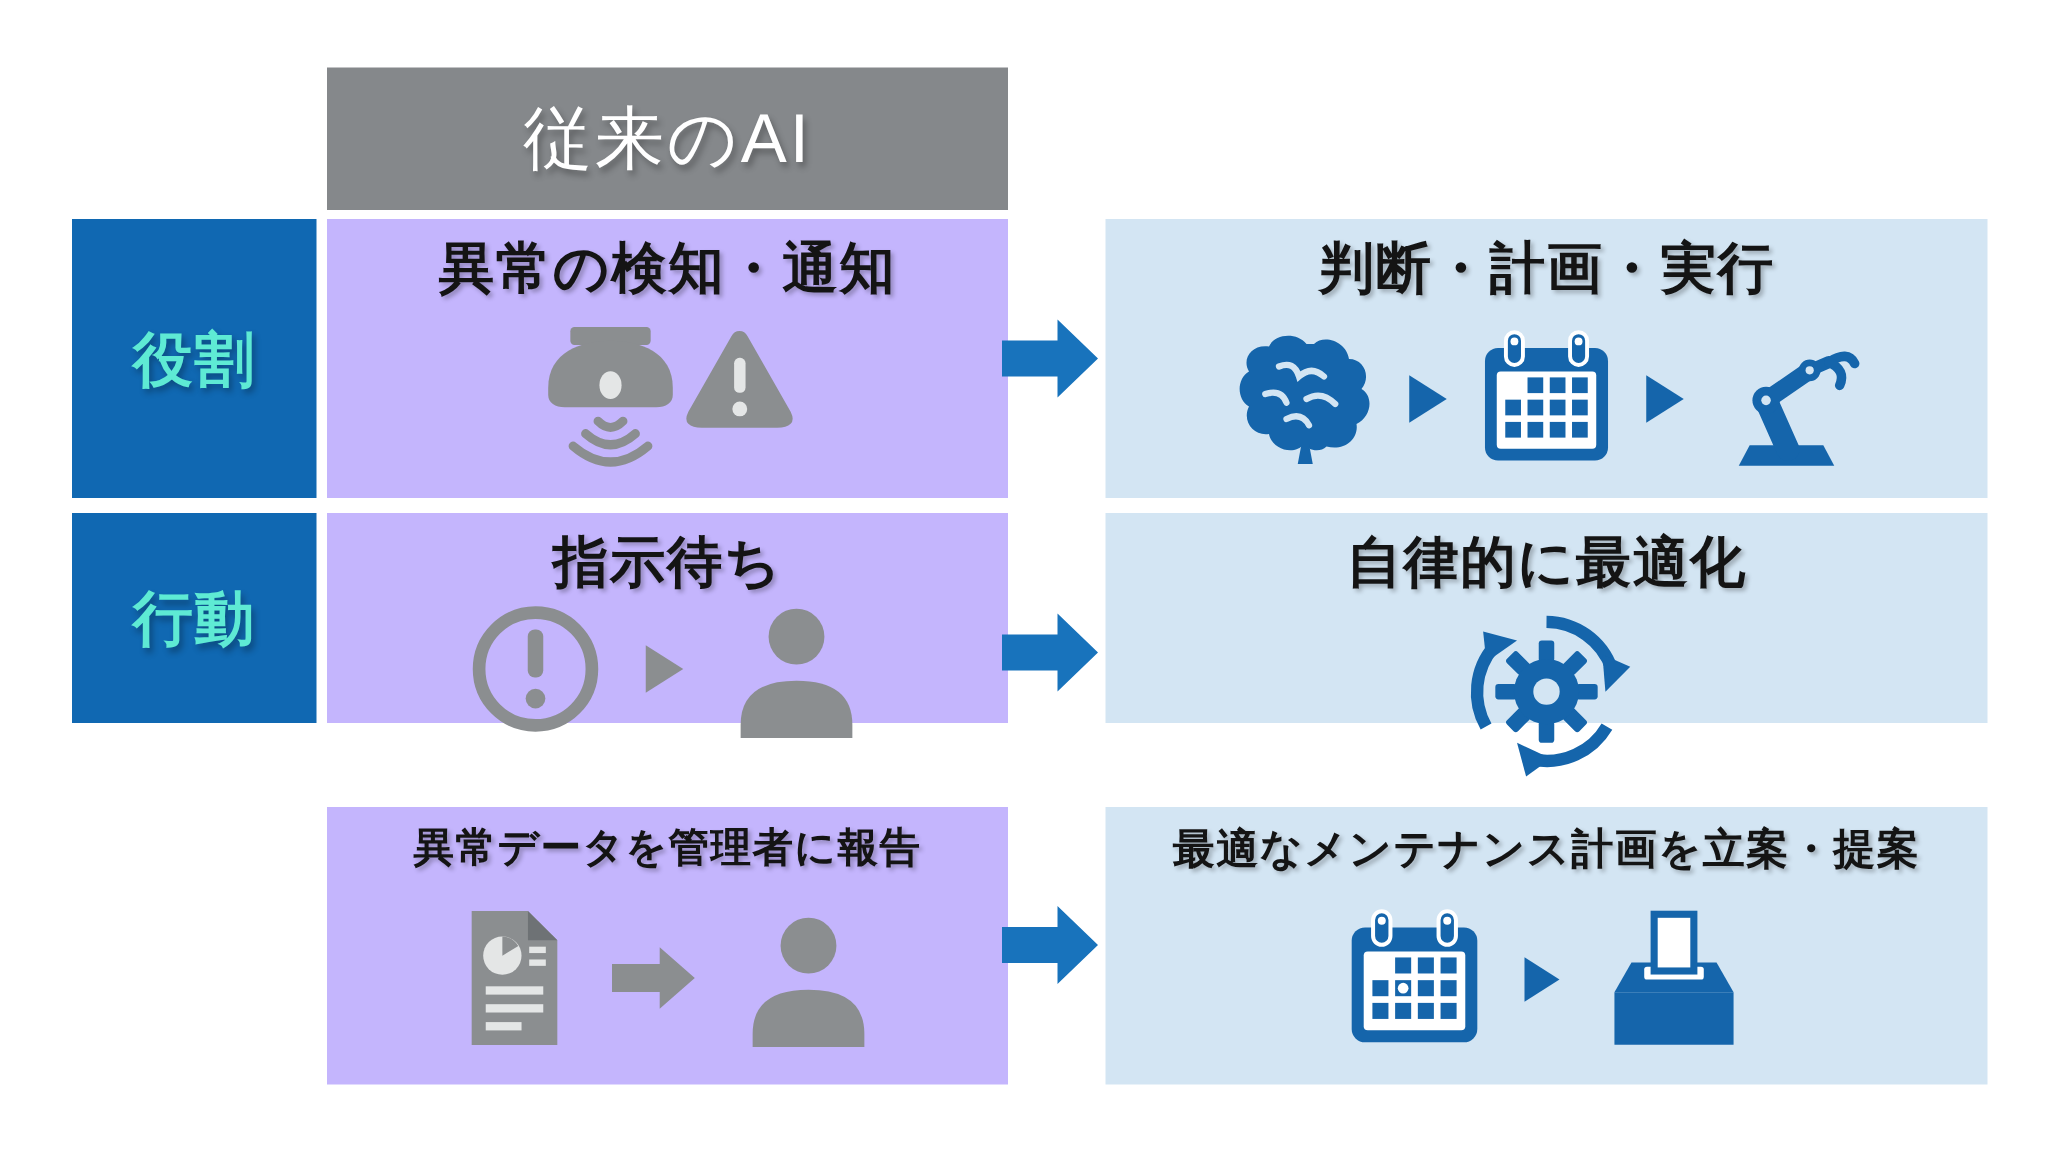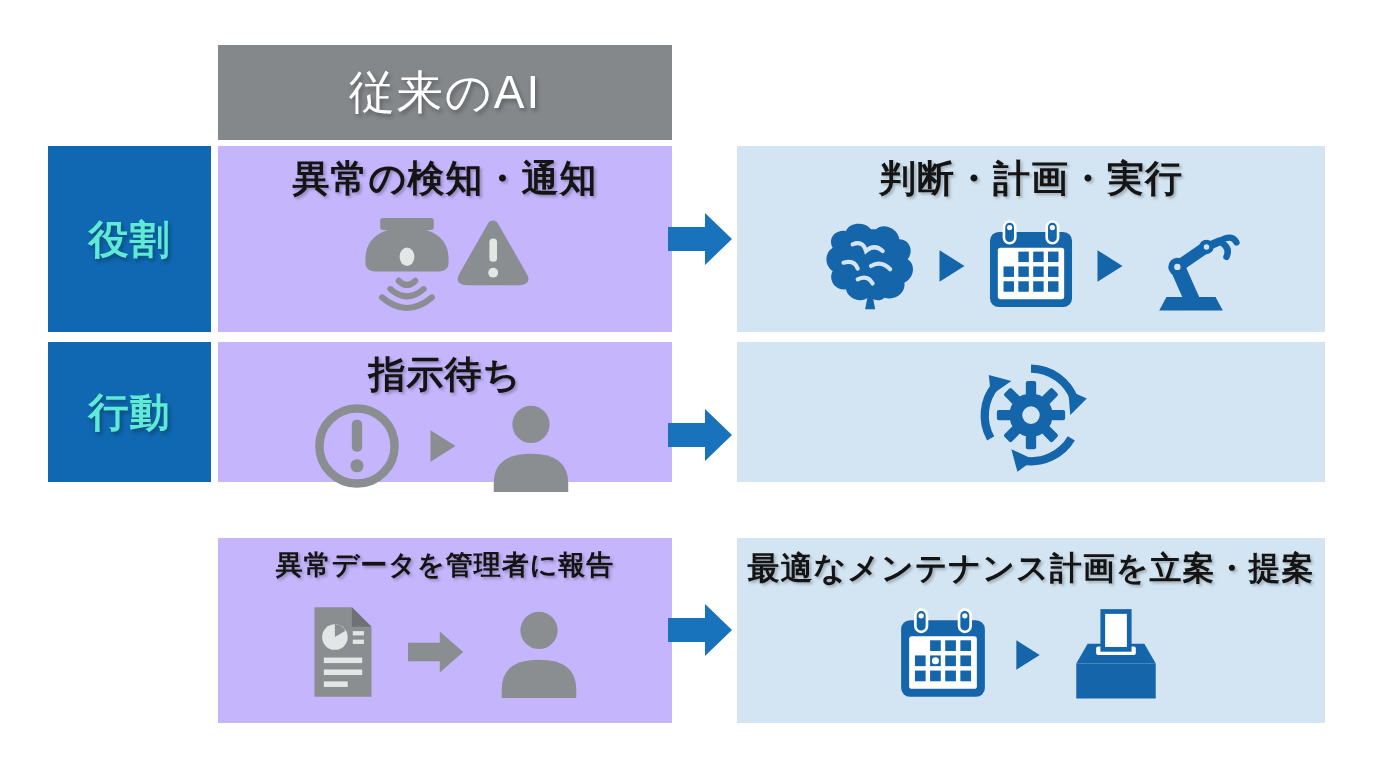--- a/index.html
+++ b/index.html
@@ -23,21 +23,21 @@
   .panel{display:flex;flex-direction:column;align-items:center;}
   .panel-gray{left:218px;width:454px;background:#c4b5fd;}
   .panel-blue{left:737px;width:588px;background:#d3e5f3;text-align:right;}
   .r1{top:146px;height:186px;}
   .r2{top:342px;height:140px;}
   .r3{top:538px;height:185px;}
   .panel-title{margin-top:12px;font-weight:700;color:#141414;
                font-size:37px;letter-spacing:1px;line-height:1.15;
                text-shadow:2px 2px 3px rgba(0,0,0,0.25);white-space:nowrap;}
   .panel-title.small{font-size:27px;}
-  .panel-title.xsmall{font-size:32px;}
+  .panel-title.xsmall{font-size:28px;}
   .icons{flex:1;display:flex;align-items:center;justify-content:center;}
   .big-arrow{left:668px;width:66px;height:58px;}
   .a1{top:210px;} .a2{top:406px;} .a3{top:601px;}
   svg{display:block;}
 </style>
 </head>
 <body>
 
 <div class="canvas">
 
@@ -162,20 +162,21 @@
       <span>
         <svg width="98" height="98" viewBox="0 0 100 100">
           <circle cx="50" cy="28" r="19" fill="#8b8e90"></circle>
           <path d="M12 97 L12 88 Q12 58 50 58 Q88 58 88 88 L88 97 Z" fill="#8b8e90"></path>
         </svg>
       </span>
     </div>
   </div>
 
   <div class="box panel panel-blue r2">
+    <div class="panel-title">自律的に最適化</div>
     <div class="icons">
       <span>
         <svg width="120" height="122" viewBox="0 0 112 118">
           <g fill="#1565ab">
             <g>
               <rect x="51" y="29" width="10" height="14" rx="2"></rect>
               <rect x="51" y="29" width="10" height="14" rx="2" transform="rotate(45 56 62)"></rect>
               <rect x="51" y="29" width="10" height="14" rx="2" transform="rotate(90 56 62)"></rect>
               <rect x="51" y="29" width="10" height="14" rx="2" transform="rotate(135 56 62)"></rect>
               <rect x="51" y="29" width="10" height="14" rx="2" transform="rotate(180 56 62)"></rect>

